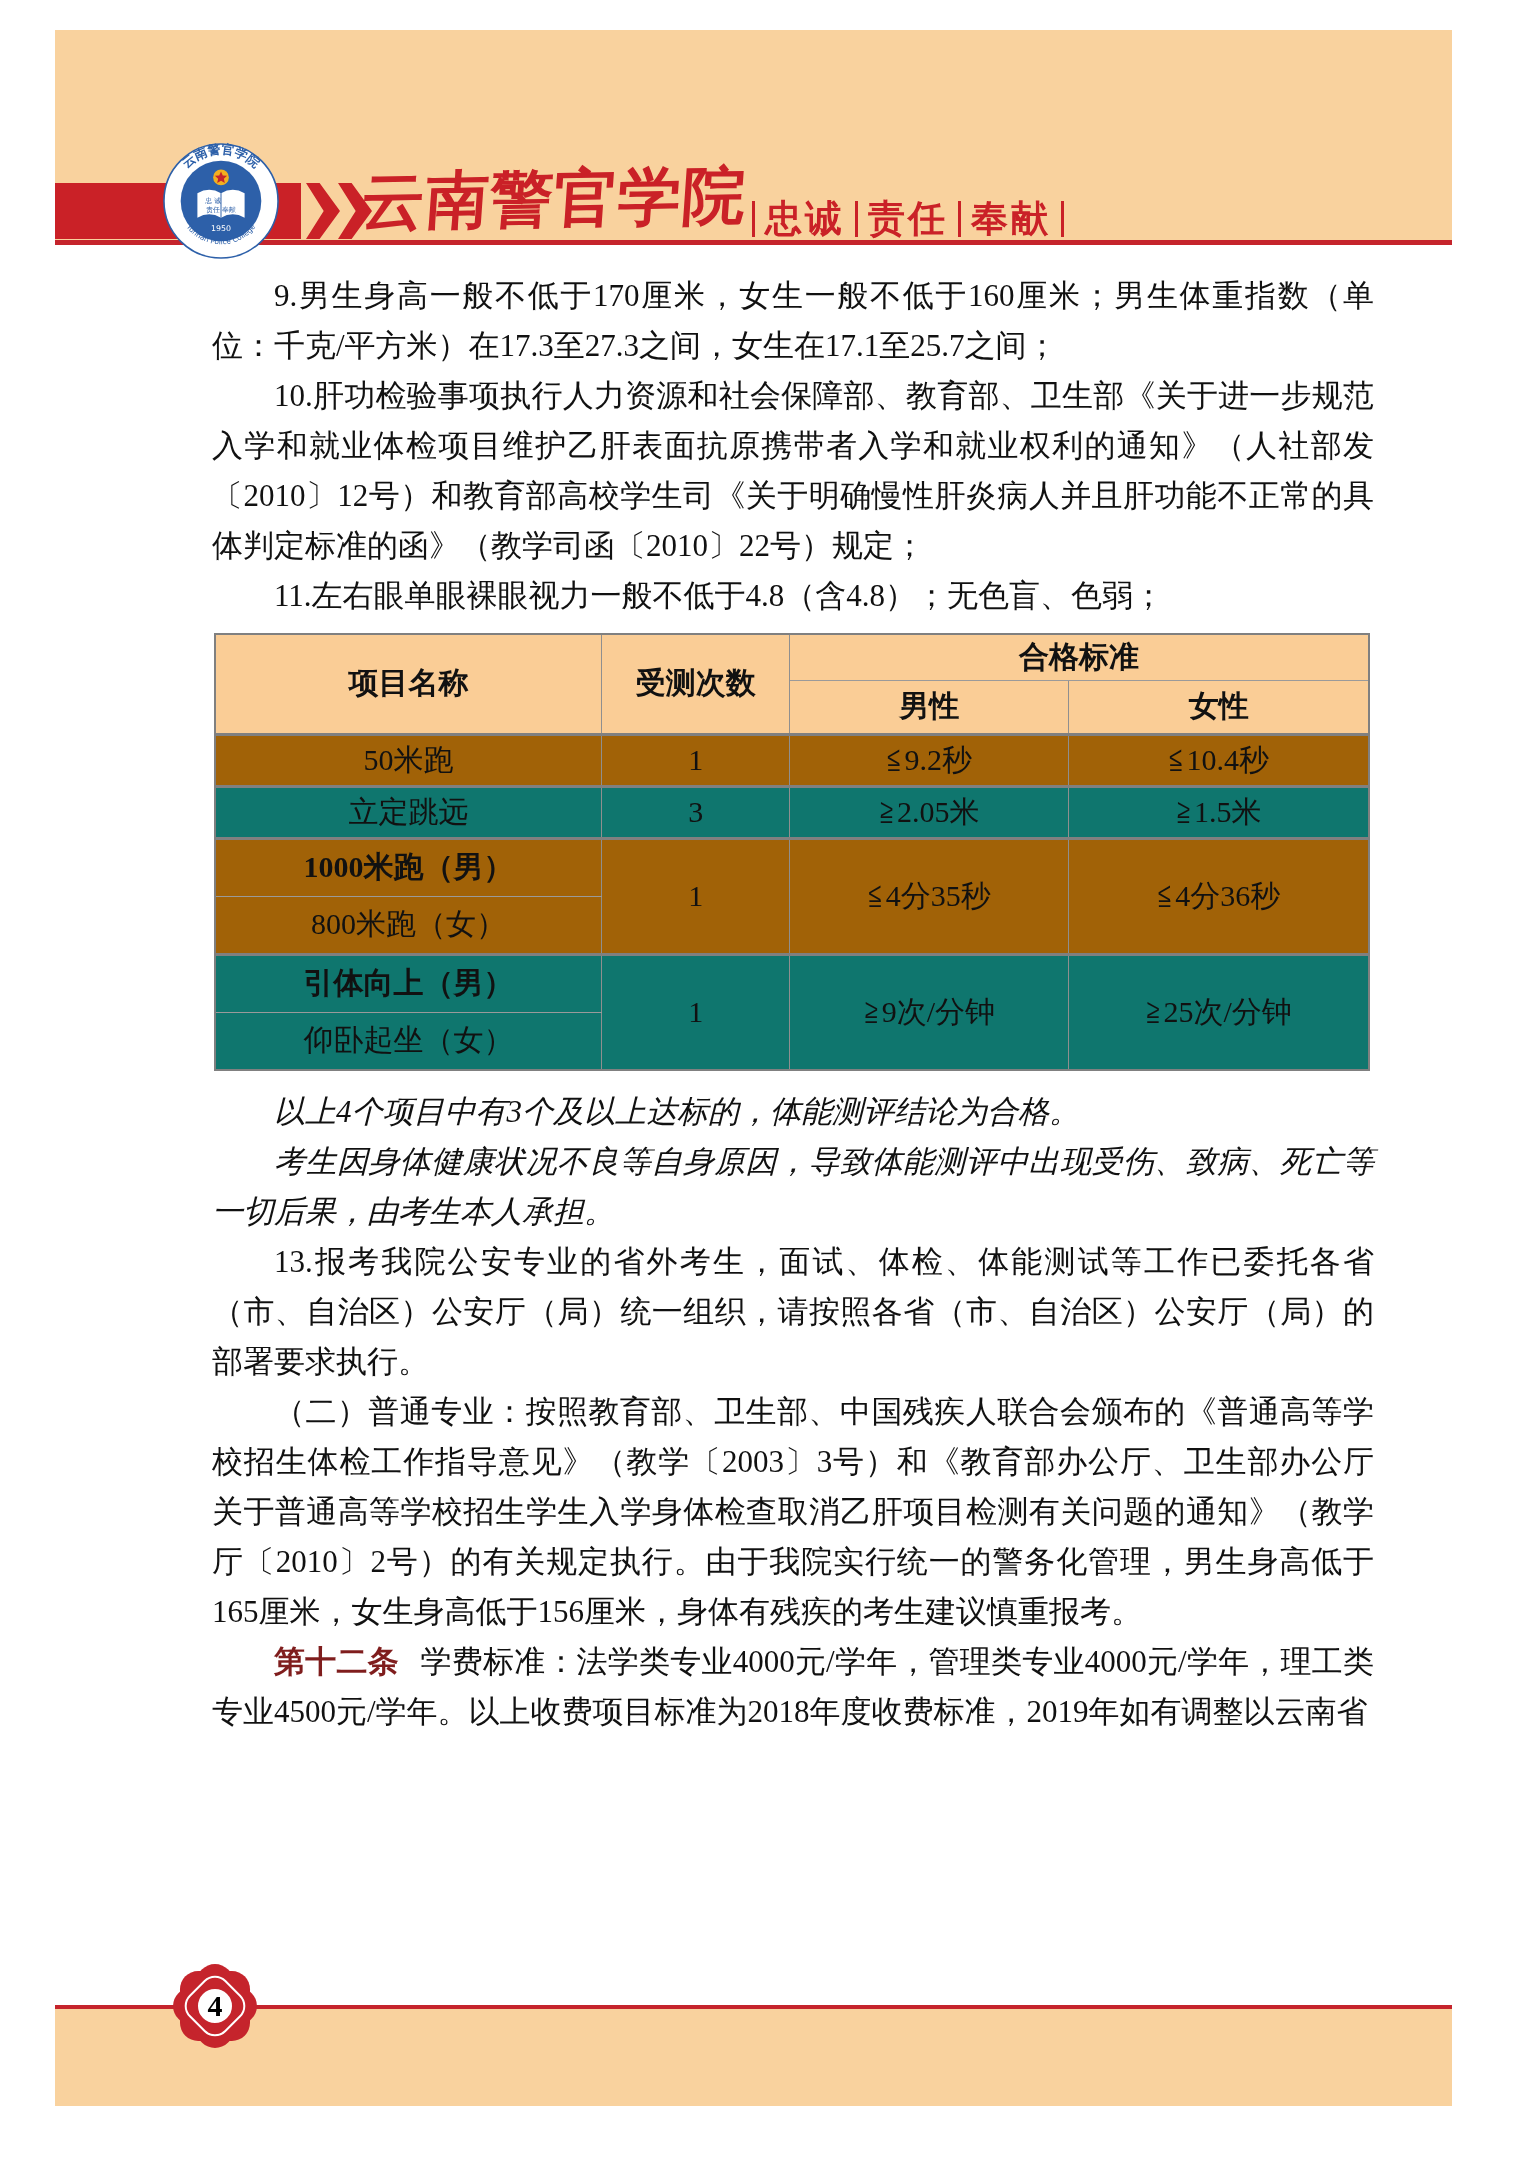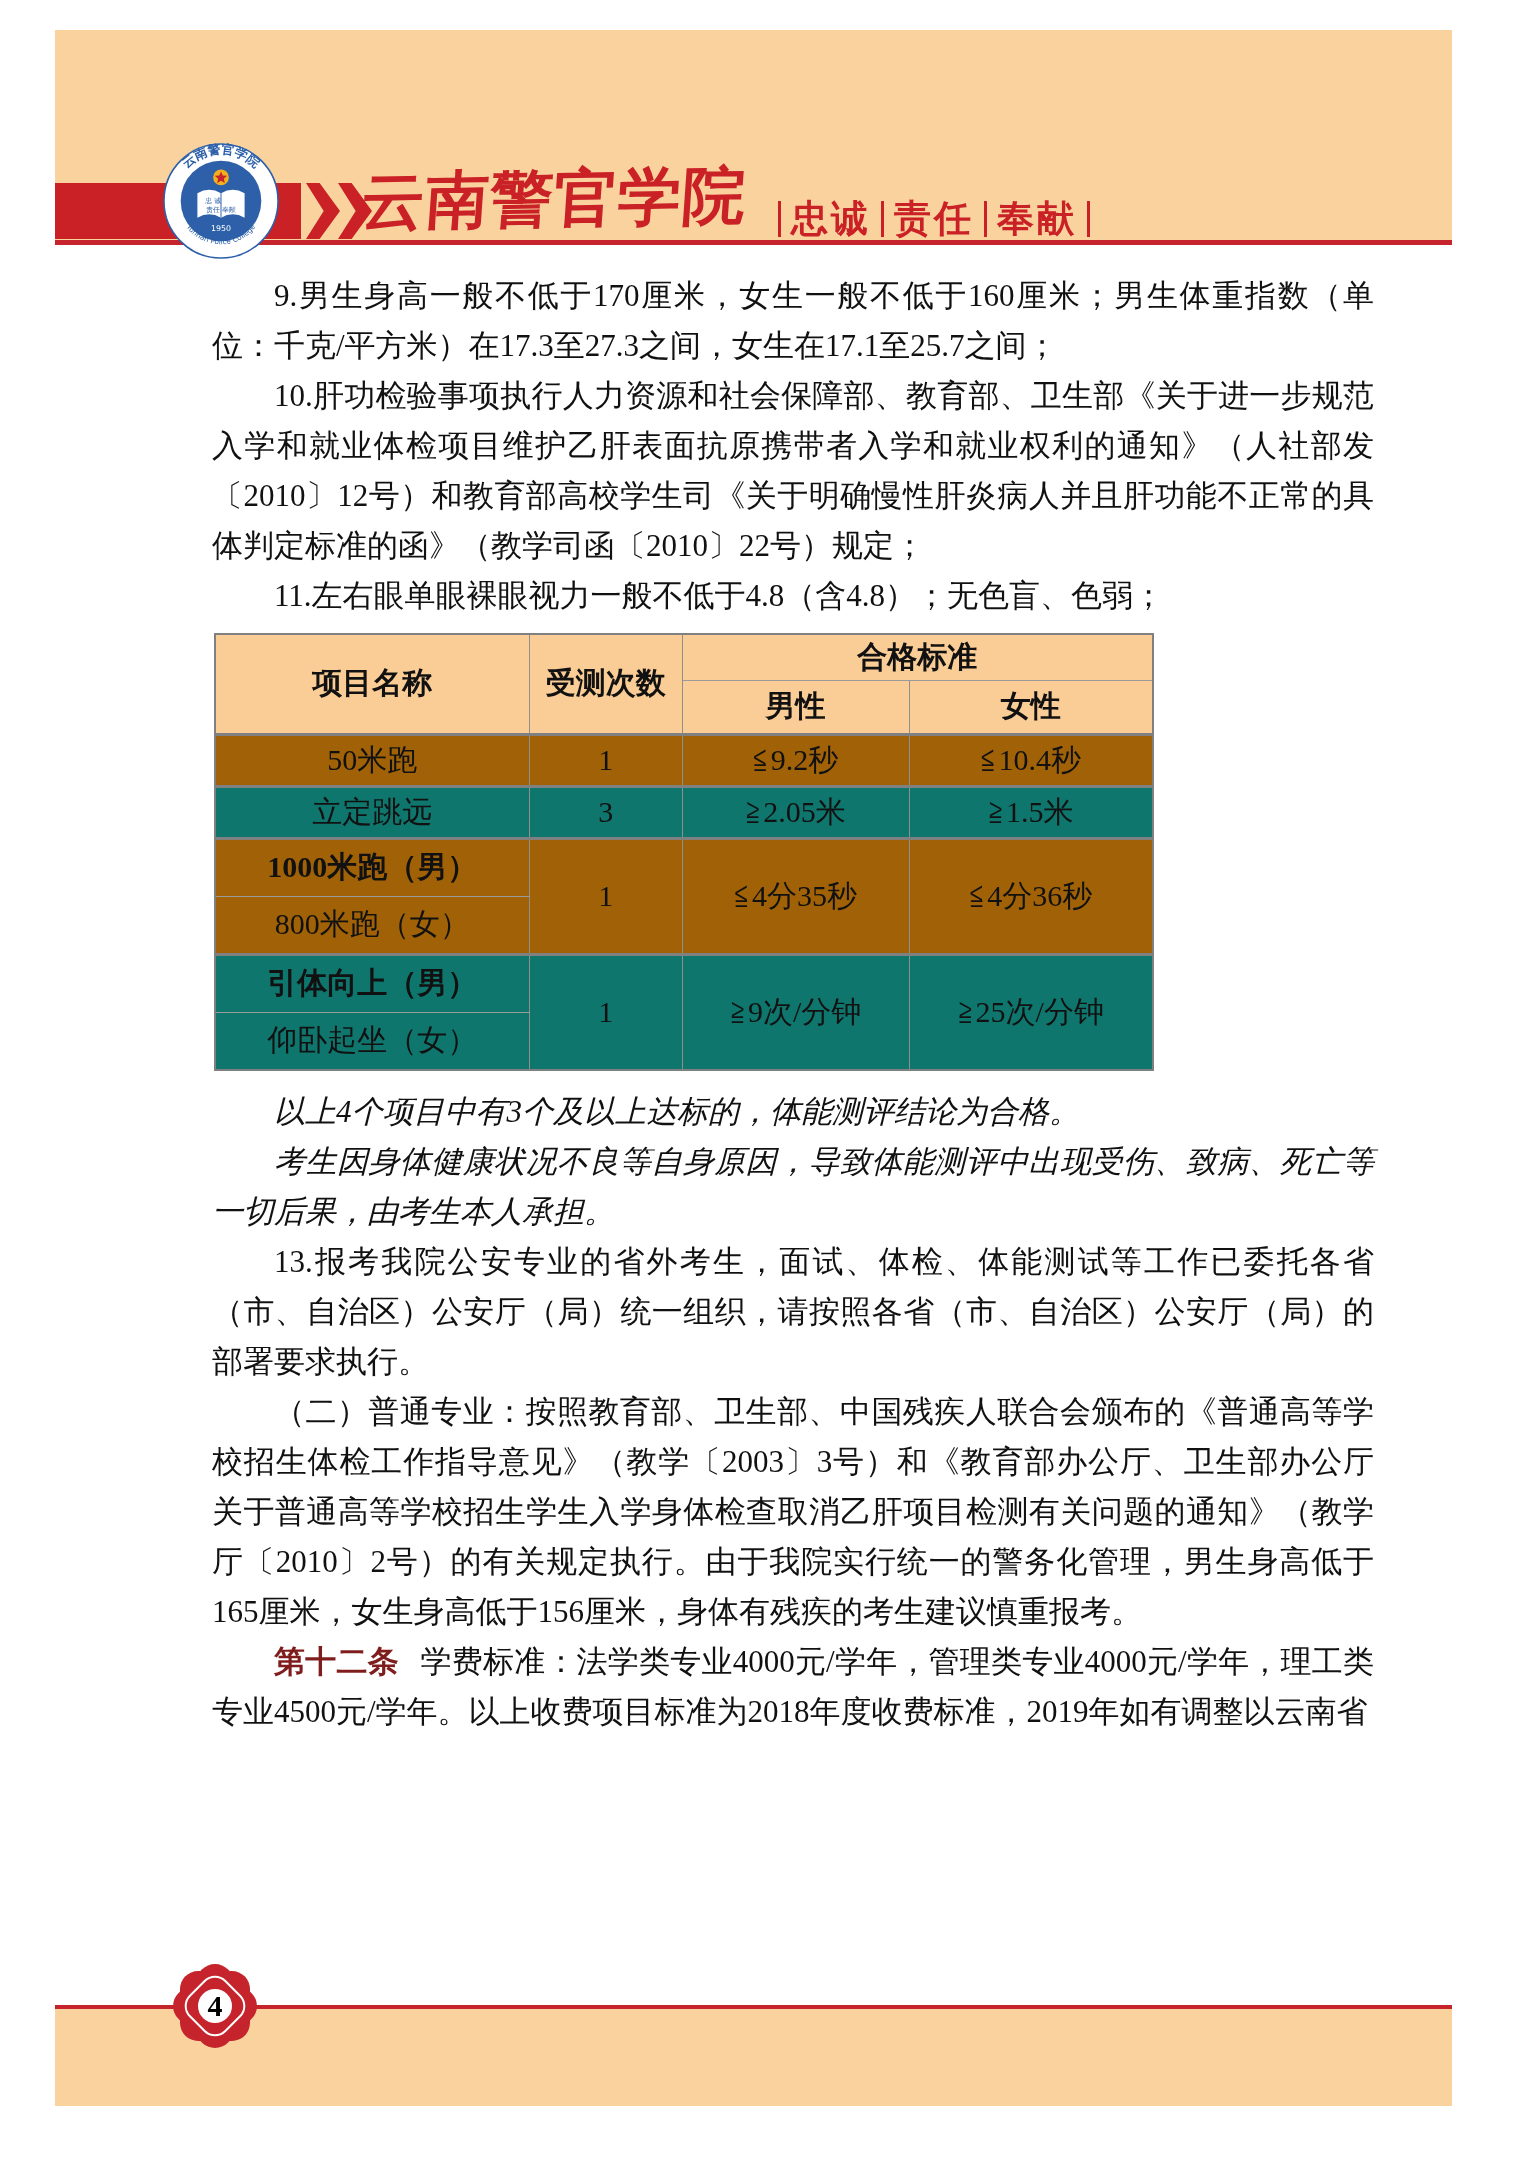--- a/index.html
+++ b/index.html
@@ -16,35 +16,35 @@
   .band   { position:absolute; left:55px; top:183px; width:246px; height:56px; background:#CA2127; }
   .chev   { position:absolute; top:183px; width:34px; height:56px; background:#CA2127;
             clip-path:polygon(0 0,40% 0,100% 50%,40% 100%,0 100%,52% 50%); }
   .chev1  { left:306px; } .chev2 { left:338px; }
   .redline-top    { position:absolute; left:55px; top:240px; width:1397px; height:5px; background:#C5242C; }
   .redline-bottom { position:absolute; left:55px; top:2005px; width:1397px; height:4px; background:#C5242C; }
 
   .college-title { position:absolute; left:362px; top:156px; width:400px;
                    font-size:63px; font-weight:700; color:#CA2127; letter-spacing:1px;
                    transform:skewX(-5deg) rotate(-1deg); white-space:nowrap; }
-  .motto { position:absolute; left:768px; top:194px; display:flex; align-items:center; }
+  .motto { position:absolute; left:742px; top:194px; display:flex; align-items:center; }
   .motto .bar  { width:3px; height:36px; background:#CA2127; margin:0 10px; }
   .motto .word { font-family:"Liberation Sans","DejaVu Sans",sans-serif; font-weight:700;
                  font-size:37px; color:#CA2127; letter-spacing:3px; }
 
   .logo { position:absolute; left:162px; top:142px; width:118px; height:118px; }
 
   
   .para { font-size:31px; line-height:50px; color:#111; text-align:justify; }
   .indent { text-indent:2em; }
   .kai { font-style:italic; }
   .lead-red { color:#7f1d1d; font-weight:700; margin-right:0.7em; }
 
   
-  table.fitness { border-collapse:collapse; width:940px; margin:12px 0 16px 2px;
+  table.fitness { border-collapse:collapse; width:1156px; margin:12px 0 16px 2px;
                   font-size:30px; color:#111; table-layout:fixed; }
   table.fitness th, table.fitness td { border:1.5px solid #8F8F8F; text-align:center; vertical-align:middle; }
   table.fitness th { background:#FACD96; font-family:"Liberation Sans","DejaVu Sans",sans-serif;
                      font-weight:700; font-size:30px; }
   tr.h1 th { height:46px; } tr.h2 th { height:54px; }
   tr.h2 { border-bottom:3px solid #808080; }
   td.ivory { background:#a16207;margin-top:27px; } td.green { background:#0f766e; }
   tr.r-single td { height:52px; }
   tr.r-pair td { height:58px; }
   .thick-b { border-bottom:3px solid #808080 !important; }

